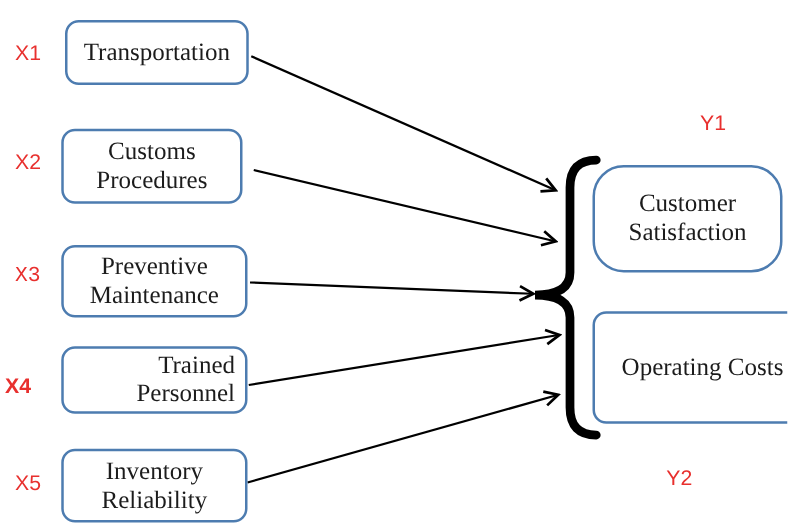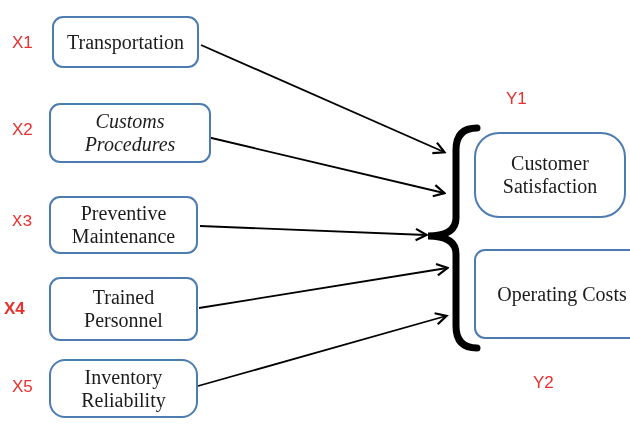--- a/index.html
+++ b/index.html
@@ -39,34 +39,34 @@
   }
   .var-label {
     position: absolute;
     font-family: "Liberation Sans", sans-serif;
     font-size: 17px;
     color: #e8302e;
     white-space: nowrap;
   }
   
   .box-x1 { left: 52px;  top: 16px;  width: 147px; height: 52px; justify-content: center; }
-  .box-x2 { left: 49px;  top: 103px; width: 162px; height: 60px; font-style: italic; }
+  .box-x2 { left: 49px;  top: 103px; width: 145px; height: 60px; }
   .box-x3 { left: 49px;  top: 196px; width: 149px; height: 58px; justify-content: center; }
-  .box-x4 { left: 49px;  top: 277px; width: 149px; height: 64px; }
-  .box-x5 { left: 49px;  top: 359px; width: 149px; height: 59px; border-radius: 16px; }
+  .box-x4 { left: 49px;  top: 277px; width: 149px; height: 54px; text-align: right; }
+  .box-x5 { left: 49px;  top: 359px; width: 149px; height: 59px; }
   
   .box-y1 { left: 474px; top: 132px; width: 152px; height: 86px; border-radius: 25px; }
   .box-y2 { left: 474px; top: 249px; width: 176px; height: 90px; }
   
   .label-x1 { left: 12px;  top: 33px;  }
   .label-x2 { left: 12px;  top: 120px; }
   .label-x3 { left: 12px;  top: 212px; font-family: Liberation Mono, monospace; }
   .label-x4 { left: 4px;  top: 299px; font-weight: bold; }
   .label-x5 { left: 12px;  top: 377px; }
-  .label-y1 { left: 506px; top: 89px;  }
+  .label-y1 { left: 560px; top: 89px;  }
   .label-y2 { left: 533px; top: 354px; margin-top: 19px; }
 </style>
 </head>
 <body>
 
 <div class="canvas">
 
   <svg class="connector-layer" width="630" height="424" viewBox="0 0 630 424" xmlns="http://www.w3.org/2000/svg">
     <defs>
       <marker id="arrowhead" viewBox="0 0 12 12" refX="10" refY="6" markerWidth="8.5" markerHeight="8.5" orient="auto">

